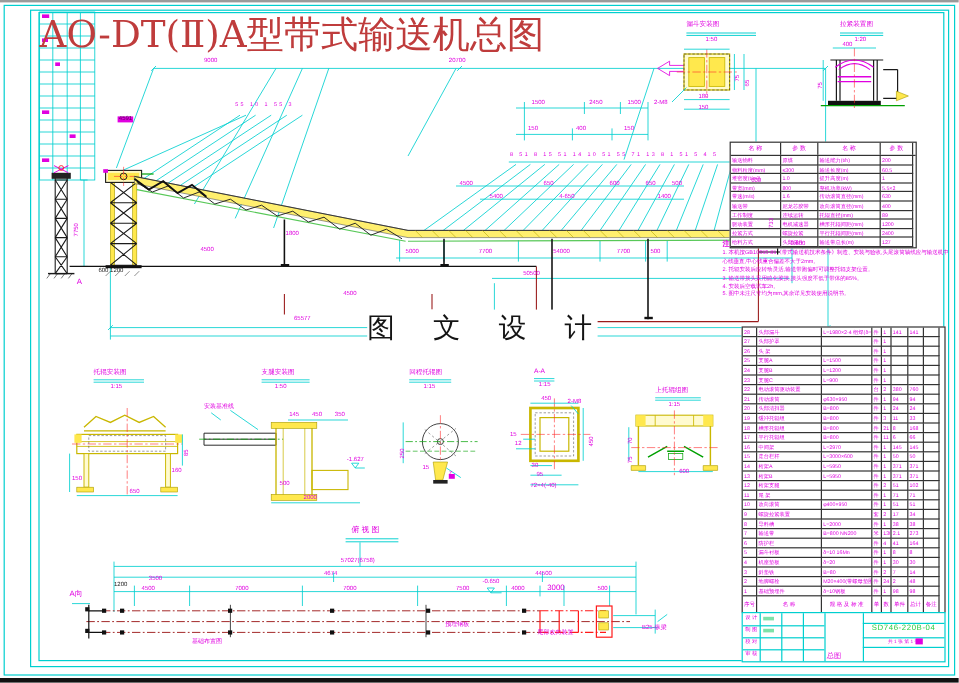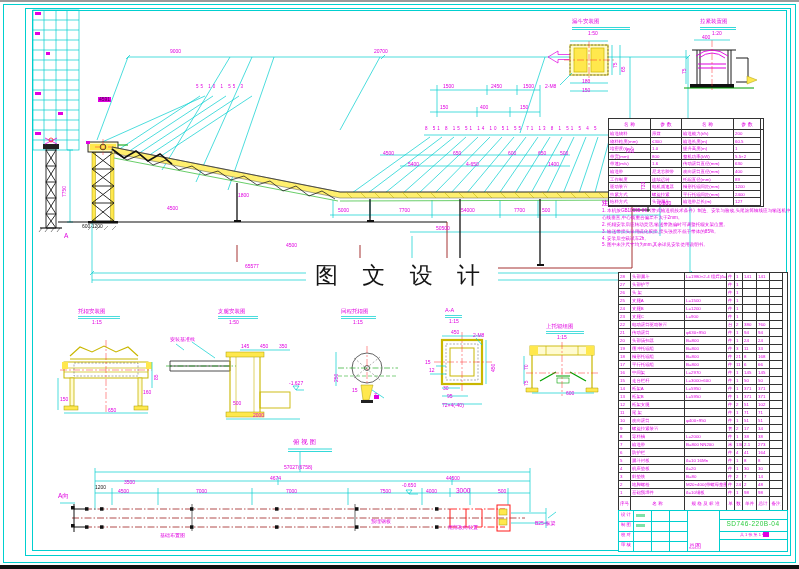--- a/index.html
+++ b/index.html
@@ -7,21 +7,21 @@
          font-family:"Liberation Sans",sans-serif;}
   .topline{position:absolute;left:0;top:0;width:799px;height:2px;background:#9a9a9a;}
   .blackbar{position:absolute;left:0;top:565px;width:799px;height:4px;background:#111;}
   .outer-frame{position:absolute;left:3px;top:4px;width:791px;height:557px;border:1px solid #00cfcf;}
   .mid-frame{position:absolute;left:25px;top:8px;width:764px;height:546px;border:1px solid #00cfcf;}
   .inner-frame{position:absolute;left:32px;top:10px;width:753px;height:539px;border:1.5px solid #00cfcf;}
   .main-title{position:absolute;left:33px;top:8px;font-size:31px;color:#bf3c3c;
               font-family:"DejaVu Serif",serif;white-space:nowrap;letter-spacing:0px;z-index:5;}
   .watermark{position:absolute;left:306px;top:258px;width:192px;height:32px;background:#fff;
              color:#141414;font-size:23px;letter-spacing:9px;text-align:center;line-height:34px;
-             font-family:Liberation Sans, sans-serif;z-index:6;white-space:nowrap;}
+             font-family:Liberation Mono, monospace;z-index:6;white-space:nowrap;}
   svg.canvas{position:absolute;left:0;top:0;z-index:2;}
   #labels-layer{position:absolute;left:0;top:0;width:799px;height:569px;z-index:4;pointer-events:none;}
   .lbl{position:absolute;font-size:5px;color:#e000e0;line-height:1;white-space:pre;}
   .lbl.m{font-size:5.5px;}
   .lbl.m6{font-size:6.5px;}
   .lbl.blk{color:#222;}
   .lbl.rot{transform:rotate(-90deg);transform-origin:0 0;}
   .lbl.nums{font-size:4.5px;letter-spacing:2px;}
   .lbl.box{background:#e000e0;color:#4d004d;padding:0 1px;font-size:5px;}
   
@@ -276,20 +276,21 @@
           <rect x="275" y="525.3" width="3.5" height="3.5"></rect>
         <rect x="355" y="507.2" width="3.5" height="3.5"></rect>
           <rect x="355" y="525.3" width="3.5" height="3.5"></rect>
         <rect x="435" y="507.2" width="3.5" height="3.5"></rect>
           <rect x="435" y="525.3" width="3.5" height="3.5"></rect>
       </g>
       <path d="M511,513 H546 M511,523 H548 M548,518 L556,512 M546,508 V528" stroke="#00cfcf" stroke-width="0.7" fill="none"></path>
     </g>
   </svg>
 
+  <div class="main-title">AO-DT(Ⅱ)A型带式输送机总图</div>
 
   <div class="tech-table">
     <div class="tech-header">
       <span>名  称</span>
       <span>参 数</span>
       <span>名  称</span>
       <span>参 数</span>
     </div>
     <div>
 

